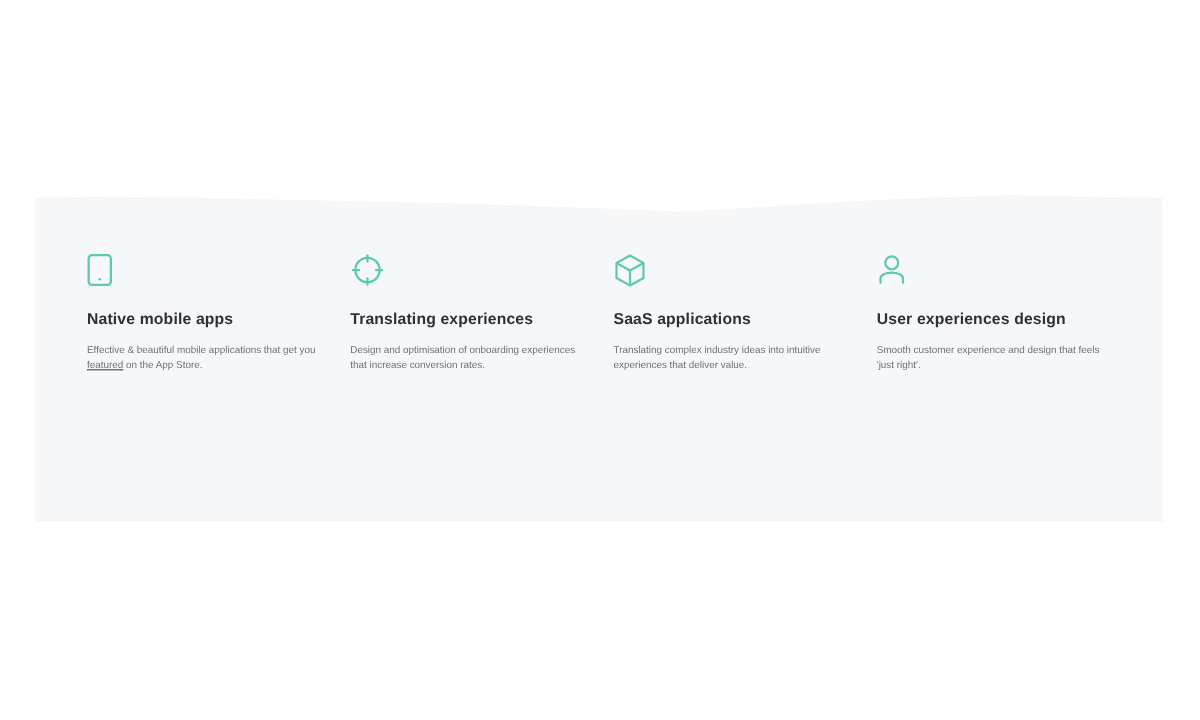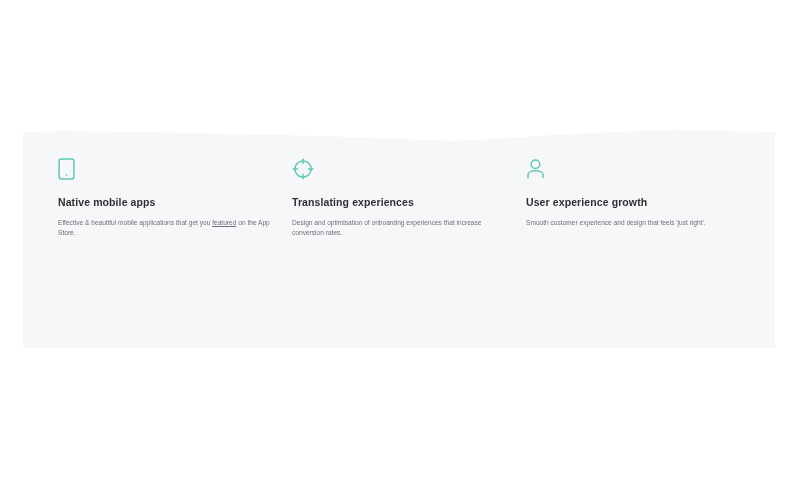--- a/index.html
+++ b/index.html
@@ -35,25 +35,25 @@
     left: 0;
     top: 16px;
     width: 752px;
     height: 206px;
     background: #f6f7f9;
   }
 
   #cards-grid {
     position: absolute;
     left: 0;
-    top: 12px;
+    top: 23px;
     width: 752px;
     height: 206px;
     display: grid;
-    grid-template-columns: repeat(3, 1fr);
+    grid-template-columns: repeat(4, 1fr);
     grid-template-rows: repeat(2, 1fr);
     box-sizing: border-box;
     padding: 20px 30px 14px 35px;
     column-gap: 26px;
     row-gap: 8px;
     gap: 15px;
   }
 
   .card {
     position: relative;
@@ -125,27 +125,38 @@
           <line x1="11" y1="1.2" x2="11" y2="5.4" stroke="#5fc9b0" stroke-width="1.5" stroke-linecap="round"></line>
           <line x1="11" y1="16.6" x2="11" y2="20.8" stroke="#5fc9b0" stroke-width="1.5" stroke-linecap="round"></line>
           <line x1="1.2" y1="11" x2="5.4" y2="11" stroke="#5fc9b0" stroke-width="1.5" stroke-linecap="round"></line>
           <line x1="16.6" y1="11" x2="20.8" y2="11" stroke="#5fc9b0" stroke-width="1.5" stroke-linecap="round"></line>
         </svg>
       </span>
       <p class="card-title">Translating experiences</p>
       <p class="card-desc">Design and optimisation of onboarding experiences that increase conversion rates.</p>
     </div>
 
+    <div class="card">
+      <span class="card-icon">
+        <svg width="22" height="23" viewBox="0 0 22 23">
+          <path d="M11,1.3 L20,6.3 L20,16.3 L11,21.3 L2,16.3 L2,6.3 Z" fill="none" stroke="#5fc9b0" stroke-width="1.5" stroke-linejoin="round"></path>
+          <path d="M2,6.3 L11,11.3 L20,6.3" fill="none" stroke="#5fc9b0" stroke-width="1.5" stroke-linejoin="round"></path>
+          <line x1="11" y1="11.3" x2="11" y2="21.3" stroke="#5fc9b0" stroke-width="1.5"></line>
+        </svg>
+      </span>
+      <p class="card-title">SaaS applications</p>
+      <p class="card-desc">Translating complex industry ideas into intuitive experiences that deliver value.</p>
+    </div>
 
     <div class="card">
       <span class="card-icon">
         <svg width="19" height="22" viewBox="0 0 19 22">
           <circle cx="9.5" cy="6.2" r="4.3" fill="none" stroke="#5fc9b0" stroke-width="1.5"></circle>
           <path d="M2,19.5 L2,16.6 C2,14.3 5.4,12.8 9.5,12.8 C13.6,12.8 17,14.3 17,16.6 L17,19.5" fill="none" stroke="#5fc9b0" stroke-width="1.5" stroke-linecap="round"></path>
         </svg>
       </span>
-      <p class="card-title">User experience growth</p>
+      <p class="card-title">User experiences design</p>
       <p class="card-desc">Smooth customer experience and design that feels 'just right'.</p>
     </div>
 
 
   </div>
 </div>
 
 </body></html>

